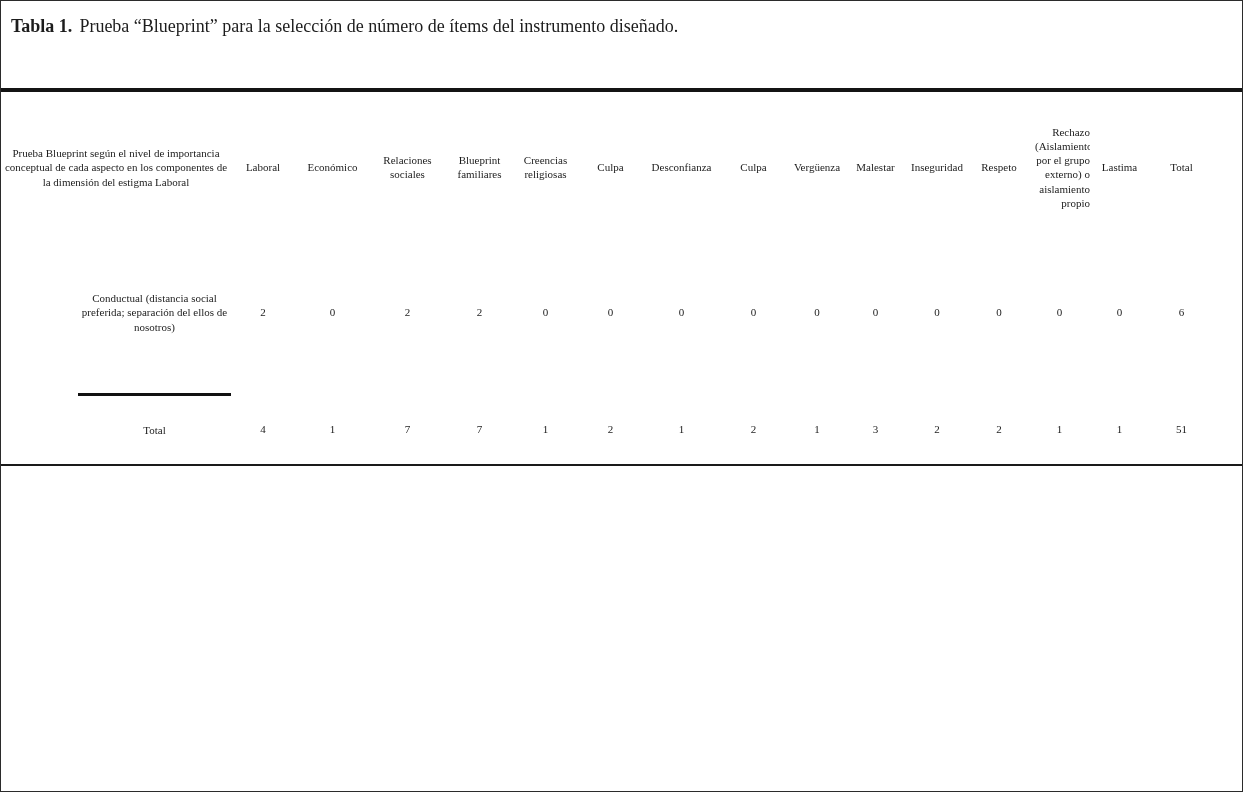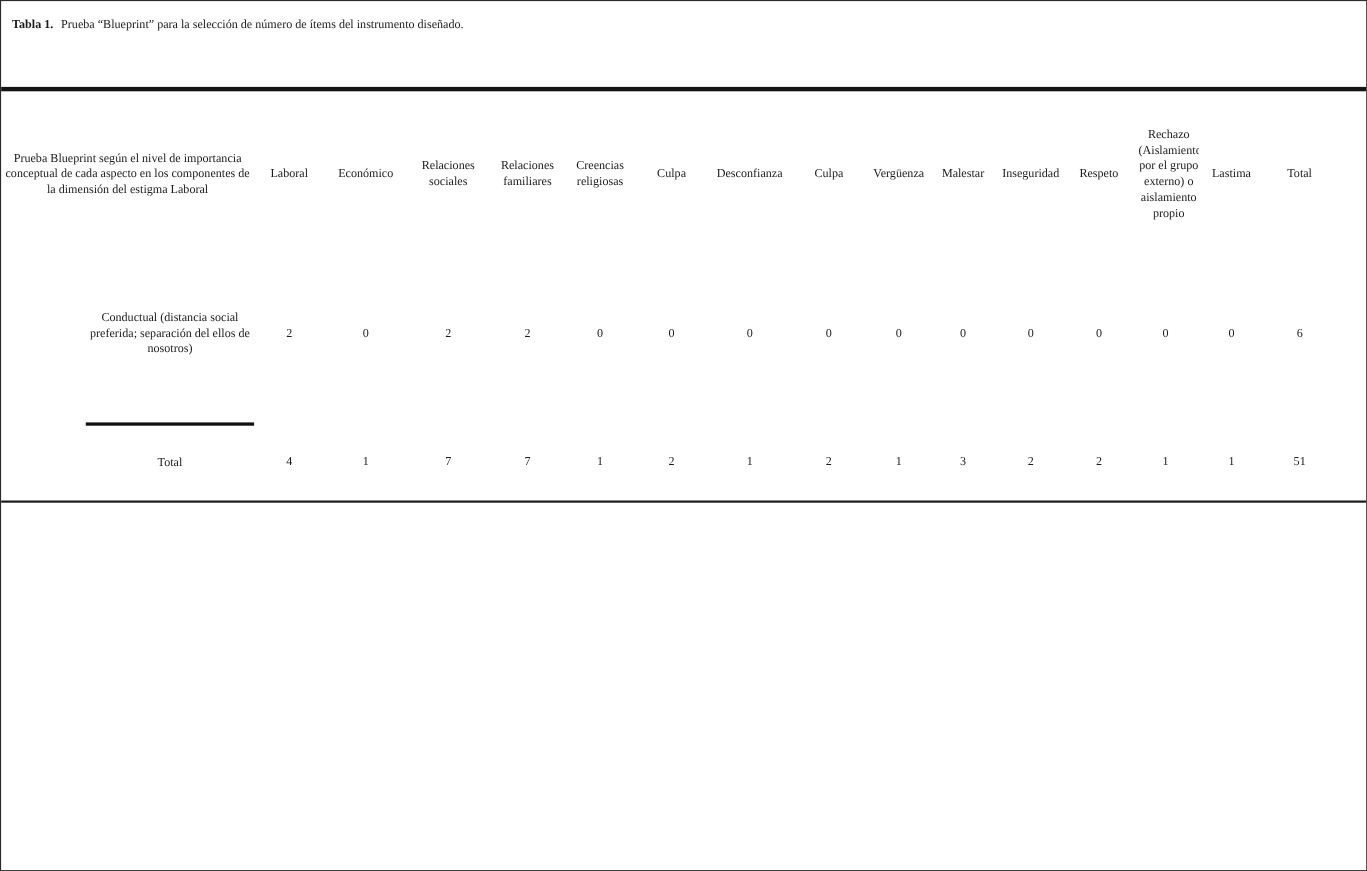--- a/index.html
+++ b/index.html
@@ -13,21 +13,21 @@
     height: 792px;
     box-sizing: border-box;
     border: 1px solid #2b2b2b;
     background: #ffffff;
     font-family: "Liberation Serif", "DejaVu Serif", serif;
     color: #1c1c1c;
     overflow: hidden;
   }
   .caption {
     margin: 14px 0 0 10px;
-    font-size: 11px;
+    font-size: 18px;
     line-height: 1.3;
     white-space: nowrap;
   }
   .caption b { font-weight: bold; }
   .caption span { margin-left: 7px; }
   .rule-thick {
     margin-top: 50px;
     height: 4px;
     background: #141414;
     width: 100%;
@@ -52,21 +52,21 @@
   tbody tr.datarow-1 { height: 140px; }
   tbody tr.datarow-2 { height: 140px; }
   tbody tr.spacer  { height: 12px; }
   tbody tr.totalrow { height: 70px; }
   th.stub {
     text-align: left;
     padding-left: 14px;
     padding-right: 34px;
   }
   th.col-h { padding: 0 3px; }
-  th.col-h.leftish { text-align: center; padding-left: 6px; }
+  th.col-h.leftish { text-align: right; padding-left: 6px; }
   td.grouplabel {
     text-align: left;
     padding-left: 8px;
   }
   td.rowlabel {
     text-align: left;
     padding-left: 8px;
     padding-right: 26px;
   }
   td.sep { border-bottom: 3px solid #111111; }
@@ -104,21 +104,21 @@
       <col style="width:61px">
         <col style="width:59px">
         <col style="width:65px">
     </colgroup>
     <thead>
       <tr>
         <th class="stub" colspan="2">Prueba Blueprint según el nivel de importancia conceptual de cada aspecto en los componentes de la dimensión del estigma Laboral</th>
       <th class="col-h">Laboral</th>
           <th class="col-h">Económico</th>
           <th class="col-h">Relaciones sociales</th>
-          <th class="col-h">Relaciones familiares</th>
+          <th class="col-h">Blueprint familiares</th>
           <th class="col-h">Creencias religiosas</th>
           <th class="col-h">Culpa</th>
           <th class="col-h">Desconfianza</th>
           <th class="col-h">Culpa</th>
           <th class="col-h">Vergüenza</th>
           <th class="col-h">Malestar</th>
           <th class="col-h">Inseguridad</th>
           <th class="col-h">Respeto</th>
           <th class="col-h leftish">Rechazo (Aislamiento por el grupo externo) o aislamiento propio</th>
           <th class="col-h">Lastima</th>

